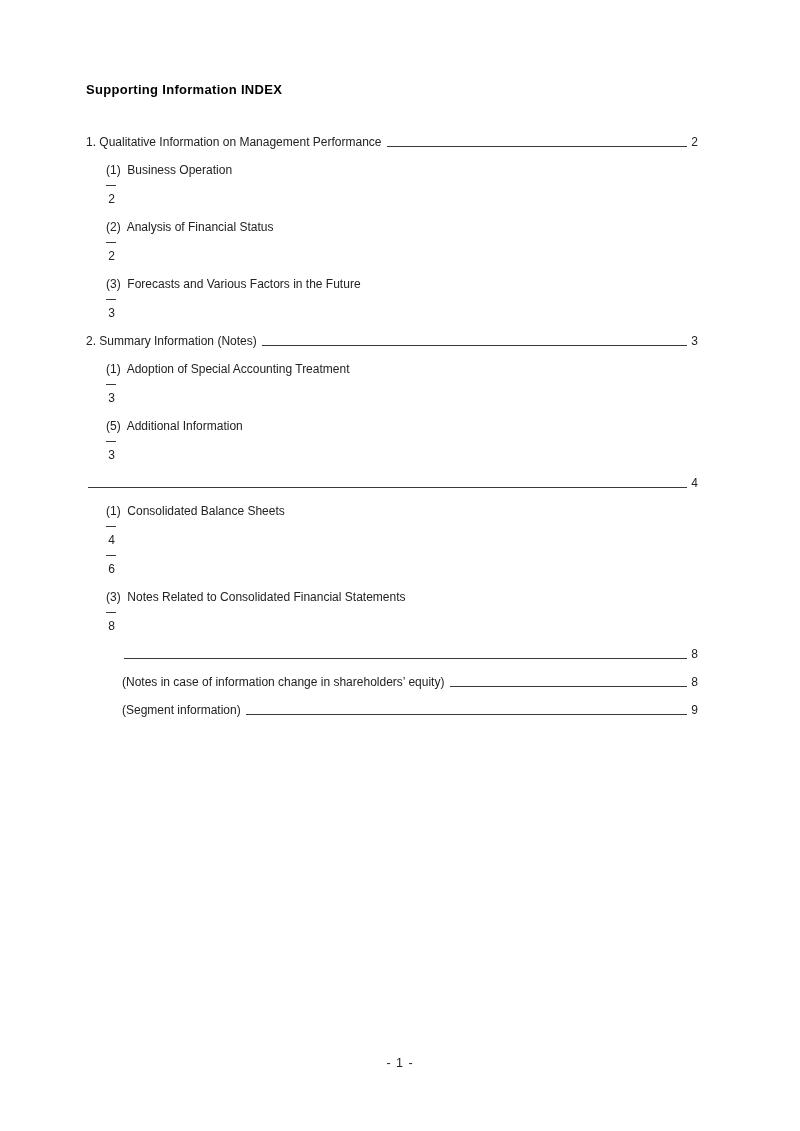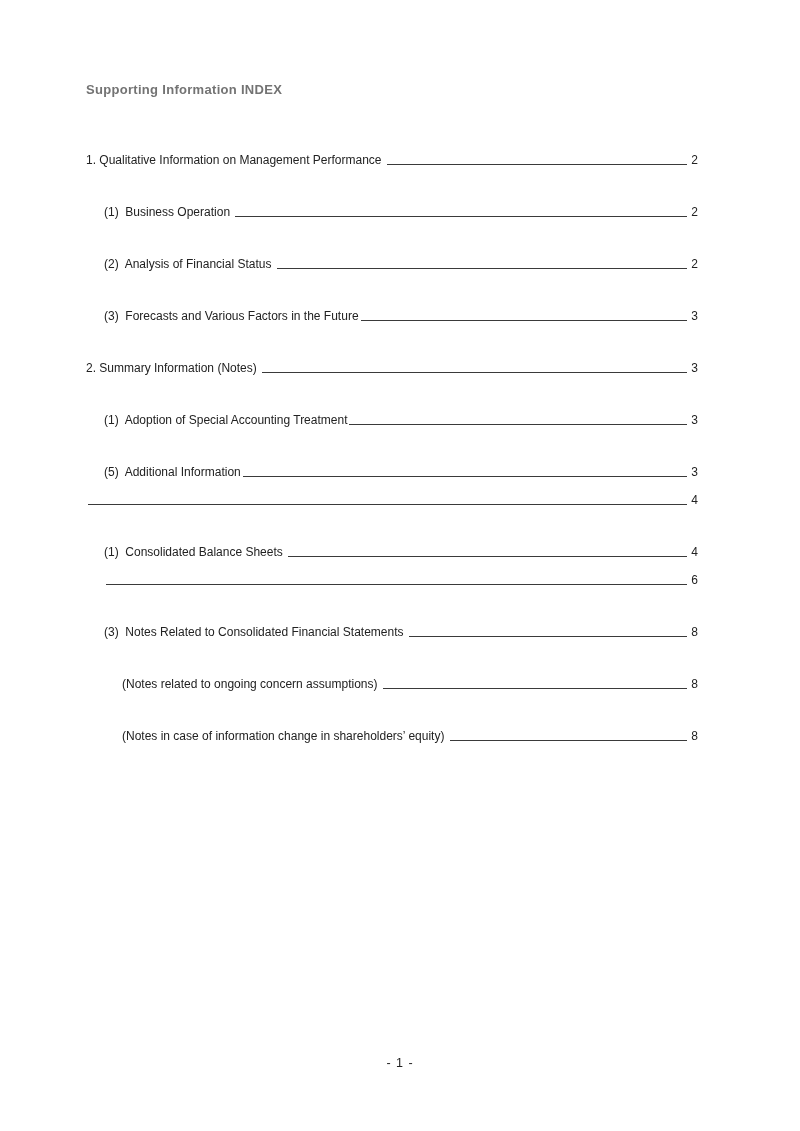--- a/index.html
+++ b/index.html
@@ -16,34 +16,34 @@
     position: absolute;
     left: 86px;
     top: 82px;
     width: 612px;
   }
   .title {
     font-size: 13px;
     font-weight: bold;
     letter-spacing: 0.3px;
     line-height: 16px;
-    margin-bottom: 24px;
-    color: #737373;
+    margin-bottom: 30px;
+    color: #000000;
   }
   .toc-list { width: 100%; }
   .toc-row {
     display: flex;
     align-items: baseline;
     line-height: 28px;
     font-size: 12px;
     color: #222;
   }
-  .toc-row.level-1 { padding-left: 18px; }
+  .toc-row.level-1 { padding-left: 18px; flex-direction: column; }
   .toc-row.level-2 { padding-left: 36px; }
-  .toc-label { white-space: pre; margin-top: 24px; }
+  .toc-label { white-space: pre; }
   .leader {
     flex: 1 1 auto;
     border-bottom: 1px solid #3a3a3a;
     transform: translateY(1px);
     margin-left: 2px;
     margin-right: 2px;
     min-width: 10px;
   }
   .toc-page {
     min-width: 9px;
@@ -125,27 +125,31 @@
     <span class="toc-page">6</span>
   </div>
 
   <div class="toc-row level-1">
     <span class="toc-label">(3)  Notes Related to Consolidated Financial Statements </span>
     <span class="leader"></span>
     <span class="toc-page">8</span>
   </div>
 
   <div class="toc-row level-2">
-    <span class="toc-label">(Notes related to ongoing concern assumptions) </span>
     <span class="leader"></span>
     <span class="toc-page">8</span>
   </div>
 
   <div class="toc-row level-2">
     <span class="toc-label">(Notes in case of information change in shareholders’ equity) </span>
     <span class="leader"></span>
     <span class="toc-page">8</span>
   </div>
 
+  <div class="toc-row level-2">
+    <span class="toc-label">(Segment information) </span>
+    <span class="leader"></span>
+    <span class="toc-page">9</span>
+  </div>
 </div>
 </div>
 
 <div class="footer">- 1 -</div>
 
 </body></html>

